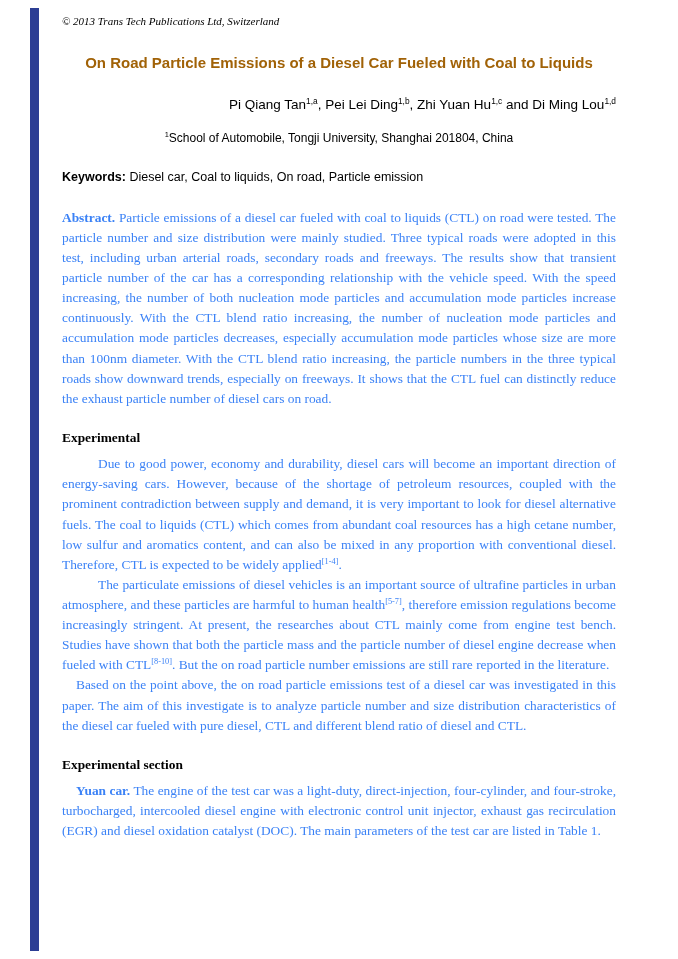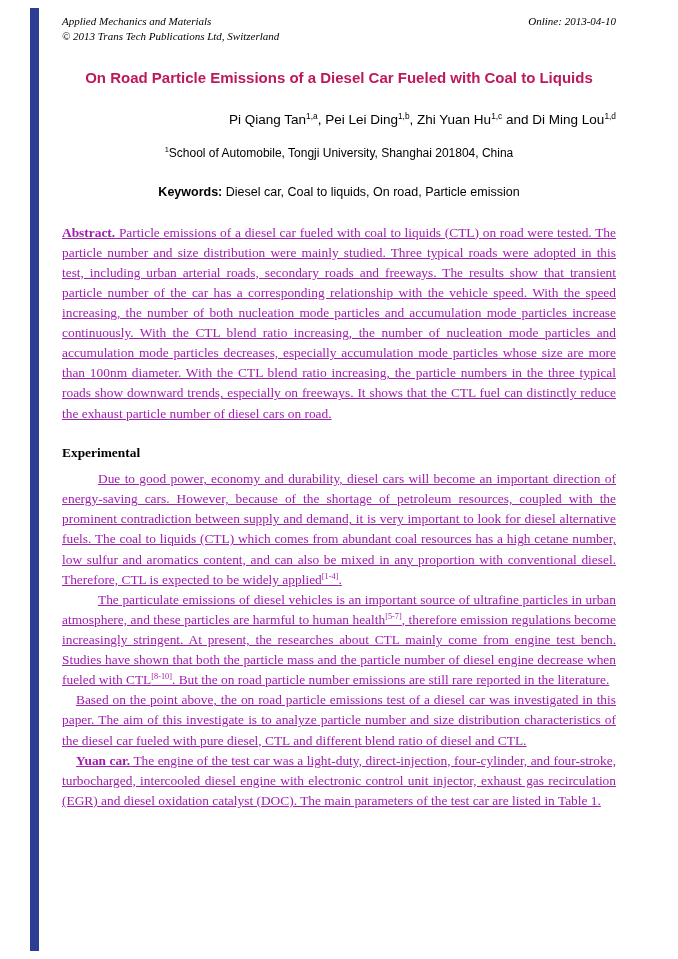--- a/index.html
+++ b/index.html
@@ -23,56 +23,51 @@
     left: 62px;
     top: 14px;
     width: 554px;
   }
   .pdf-header { font: italic 11px/1.35 "Liberation Serif", serif; color: #000; }
   .pdf-header .hrow { display: flex; justify-content: space-between; }
   .title {
     margin: 24px 0 0 0;
     text-align: center;
     font: bold 15px/1.3 "Liberation Sans", sans-serif;
-    color: #be185d;
+    color: #a16207;
   }
   .authors { margin: 24px 0 0 0; text-align: right; font: 13.5px/1.3 "Liberation Sans", sans-serif; }
   .affil   { margin: 17px 0 0 0; text-align: center; font: 12px/1.3 "Liberation Sans", sans-serif; }
   .emails  { margin: 13px 0 0 0; text-align: center; font: 12px/1.3 "Liberation Sans", sans-serif; }
-  .keywords { margin: 23px 0 0 0; font: 12.5px/1.3 "Liberation Sans", sans-serif; text-align: center; }
+  .keywords { margin: 23px 0 0 0; font: 12.5px/1.3 "Liberation Sans", sans-serif; }
   .serif-body {
     margin: 0;
     font: 13.4px/1.5 "Liberation Serif", serif;
     text-align: justify;
-    color: #a21caf;
-    text-decoration: underline;
+    color: #3b82f6;
   }
   .abstract { margin-top: 22px; }
   .section-heading {
     margin: 20px 0 8px 0;
     font: bold 13.4px/1.3 "Liberation Serif", serif;
   }
   .indent-lg { text-indent: 36px; }
   .indent-sm { text-indent: 14px; }
   sup { font-size: 0.62em; line-height: 0; }
   .bold { font-weight: bold; }
 </style>
 </head>
 <body>
 
 <div class="page">
   <div class="edge-band" style="background: rgb(44, 62, 148);"></div>
 
   <div class="content">
 
     <div class="pdf-header">
-      <div class="hrow">
-          <span>Applied Mechanics and Materials</span>
-          <span>Online: 2013-04-10</span>
-        </div>
       <div>© 2013 Trans Tech Publications Ltd, Switzerland</div>
     </div>
 
     <h1 class="title">On Road Particle Emissions of a Diesel Car Fueled with Coal to Liquids</h1>
 
     <p class="authors"><span>Pi Qiang Tan</span><sup>1,a</sup><span>, </span><span>Pei Lei Ding</span><sup>1,b</sup><span>, </span><span>Zhi Yuan Hu</span><sup>1,c</sup><span> and </span><span>Di Ming Lou</span><sup>1,d</sup><span></span></p>
 
     <p class="affil"><sup>1</sup><span>School of Automobile, Tongji University, Shanghai 201804, China</span></p>
 
 
@@ -81,17 +76,18 @@
     <p class="serif-body abstract"><span class="bold">Abstract.</span><span> Particle emissions of a diesel car fueled with coal to liquids (CTL) on road were tested. The particle number and size distribution were mainly studied. Three typical roads were adopted in this test, including urban arterial roads, secondary roads and freeways. The results show that transient particle number of the car has a corresponding relationship with the vehicle speed. With the speed increasing, the number of both nucleation mode particles and accumulation mode particles increase continuously. With the CTL blend ratio increasing, the number of nucleation mode particles and accumulation mode particles decreases, especially accumulation mode particles whose size are more than 100nm diameter. With the CTL blend ratio increasing, the particle numbers in the three typical roads show downward trends, especially on freeways. It shows that the CTL fuel can distinctly reduce the exhaust particle number of diesel cars on road.</span></p>
 
     <h2 class="section-heading">Experimental</h2>
 
     <p class="serif-body indent-lg"><span>Due to good power, economy and durability, diesel cars will become an important direction of energy-saving cars. However, because of the shortage of petroleum resources, coupled with the prominent contradiction between supply and demand, it is very important to look for diesel alternative fuels. The coal to liquids (CTL) which comes from abundant coal resources has a high cetane number, low sulfur and aromatics content, and can also be mixed in any proportion with conventional diesel. Therefore, CTL is expected to be widely applied</span><sup>[1-4]</sup><span>.</span></p>
 
     <p class="serif-body indent-lg"><span>The particulate emissions of diesel vehicles is an important source of ultrafine particles in urban atmosphere, and these particles are harmful to human health</span><sup>[5-7]</sup><span>, therefore emission regulations become increasingly stringent. At present, the researches about CTL mainly come from engine test bench. Studies have shown that both the particle mass and the particle number of diesel engine decrease when fueled with CTL</span><sup>[8-10]</sup><span>. But the on road particle number emissions are still rare reported in the literature.</span></p>
 
     <p class="serif-body indent-sm">Based on the point above, the on road particle emissions test of a diesel car was investigated in this paper. The aim of this investigate is to analyze particle number and size distribution characteristics of the diesel car fueled with pure diesel, CTL and different blend ratio of diesel and CTL.</p>
 
+    <h2 class="section-heading">Experimental section</h2>
 
     <p class="serif-body indent-sm"><span class="bold">Yuan car.</span><span> The engine of the test car was a light-duty, direct-injection, four-cylinder, and four-stroke, turbocharged, intercooled diesel engine with electronic control unit injector, exhaust gas recirculation (EGR) and diesel oxidation catalyst (DOC). The main parameters of the test car are listed in Table 1.</span></p>
 
   </div>
 </div>
 
 </body></html>

